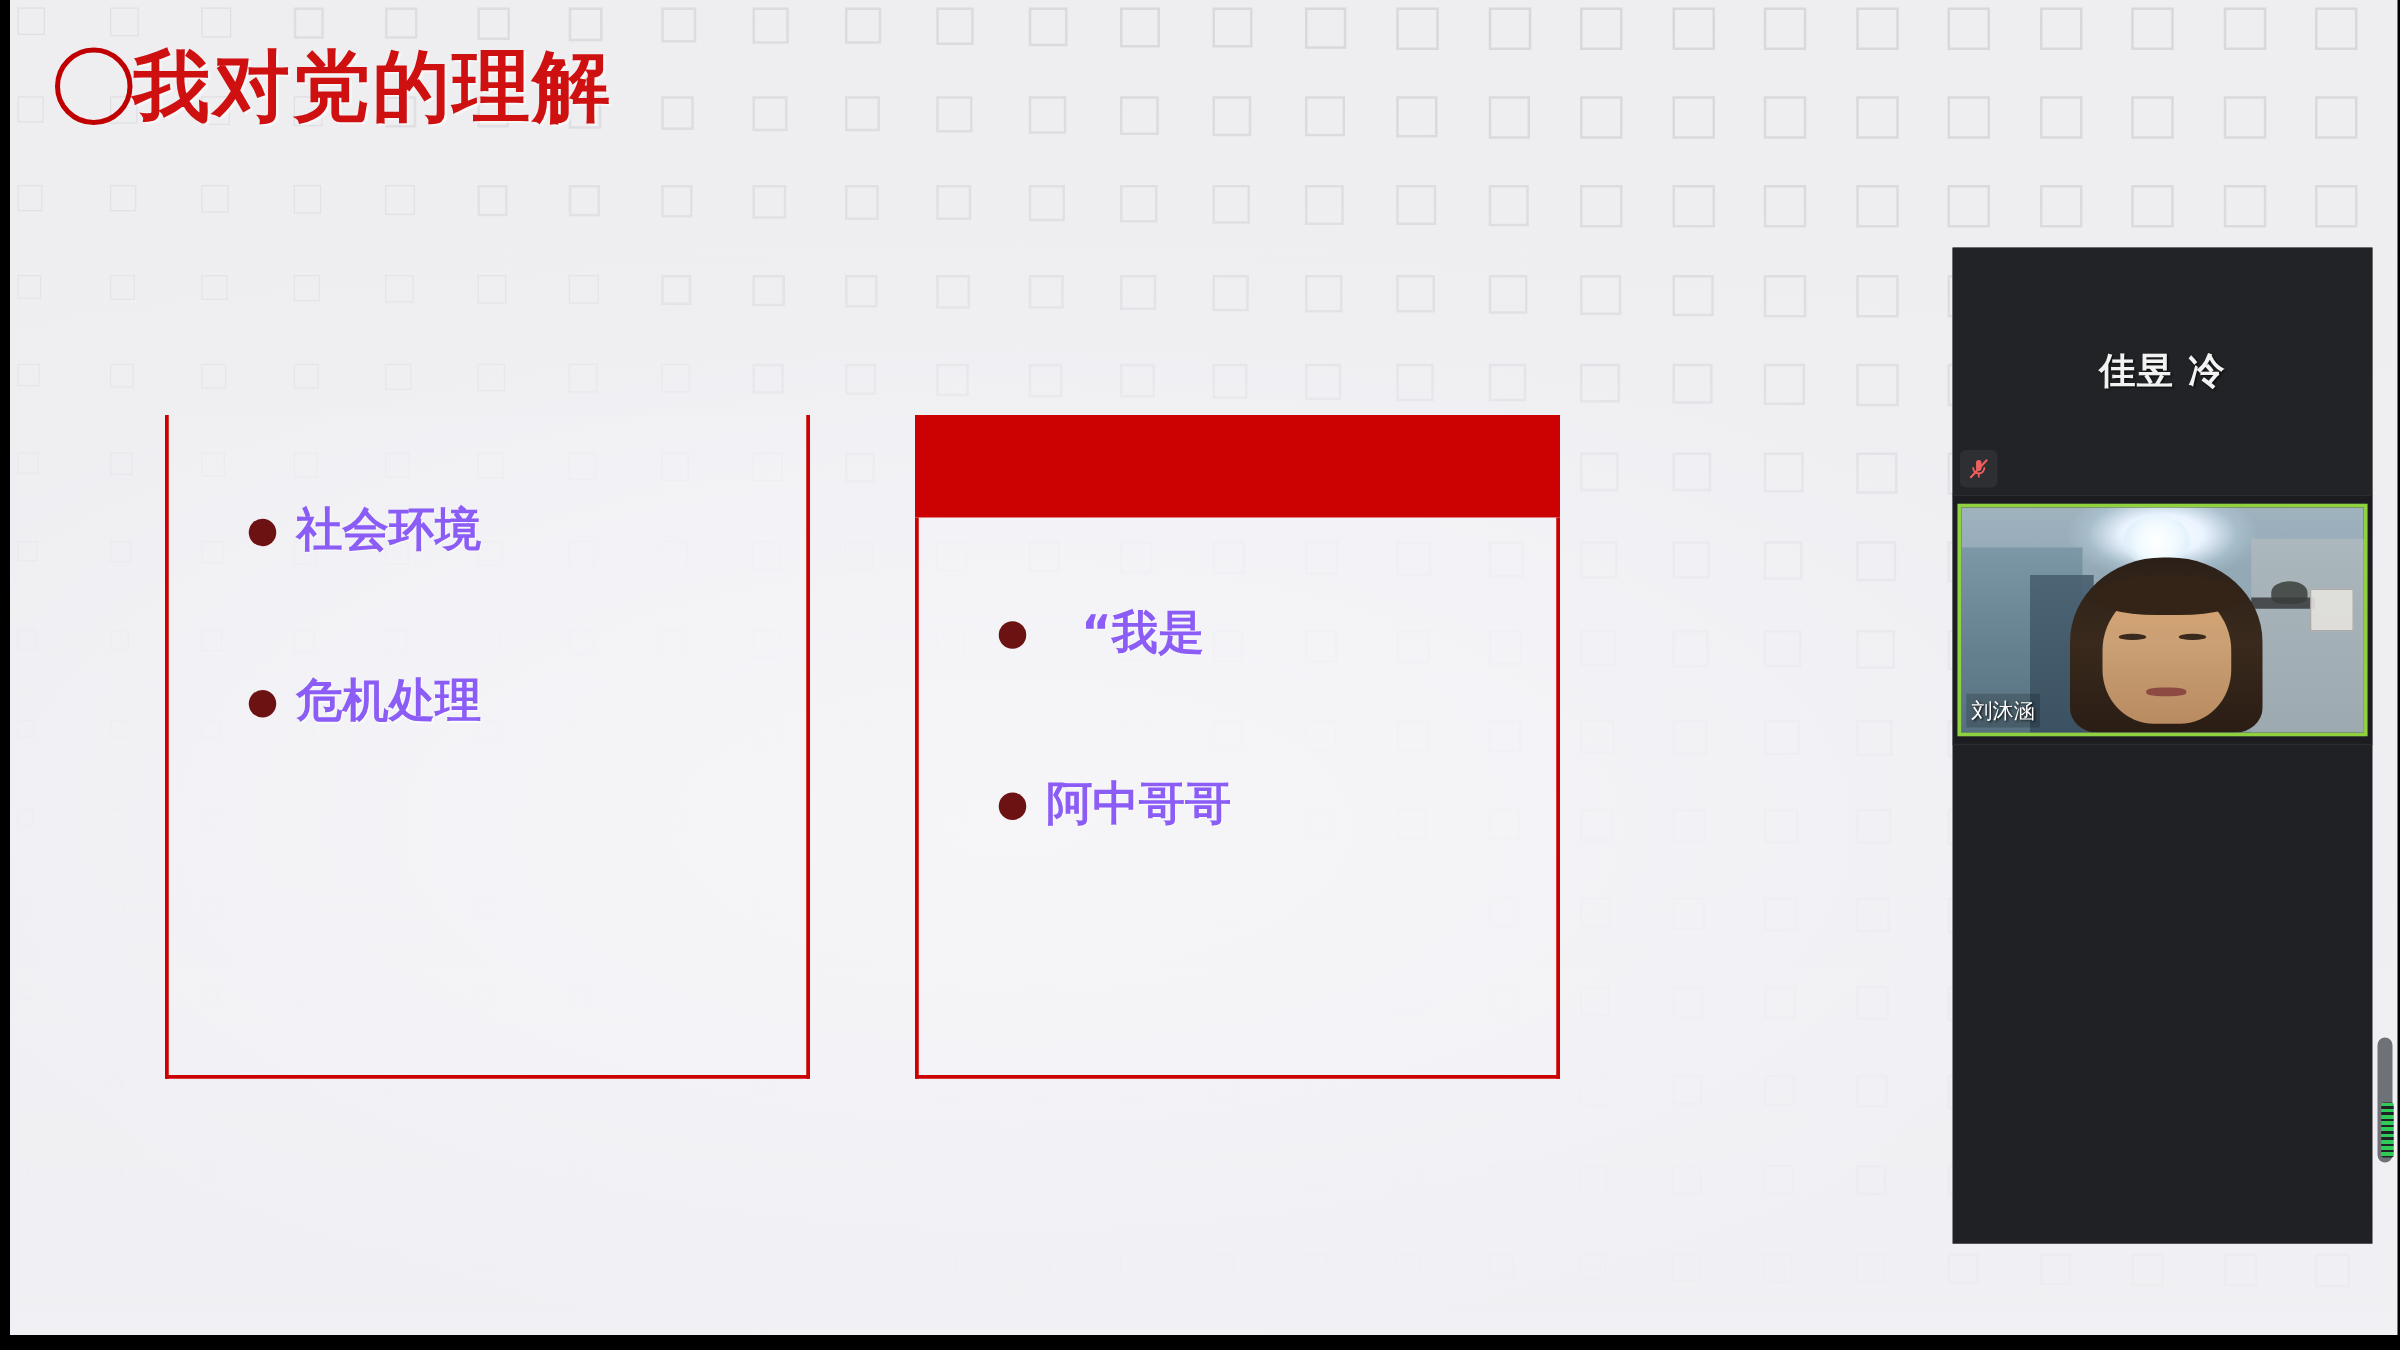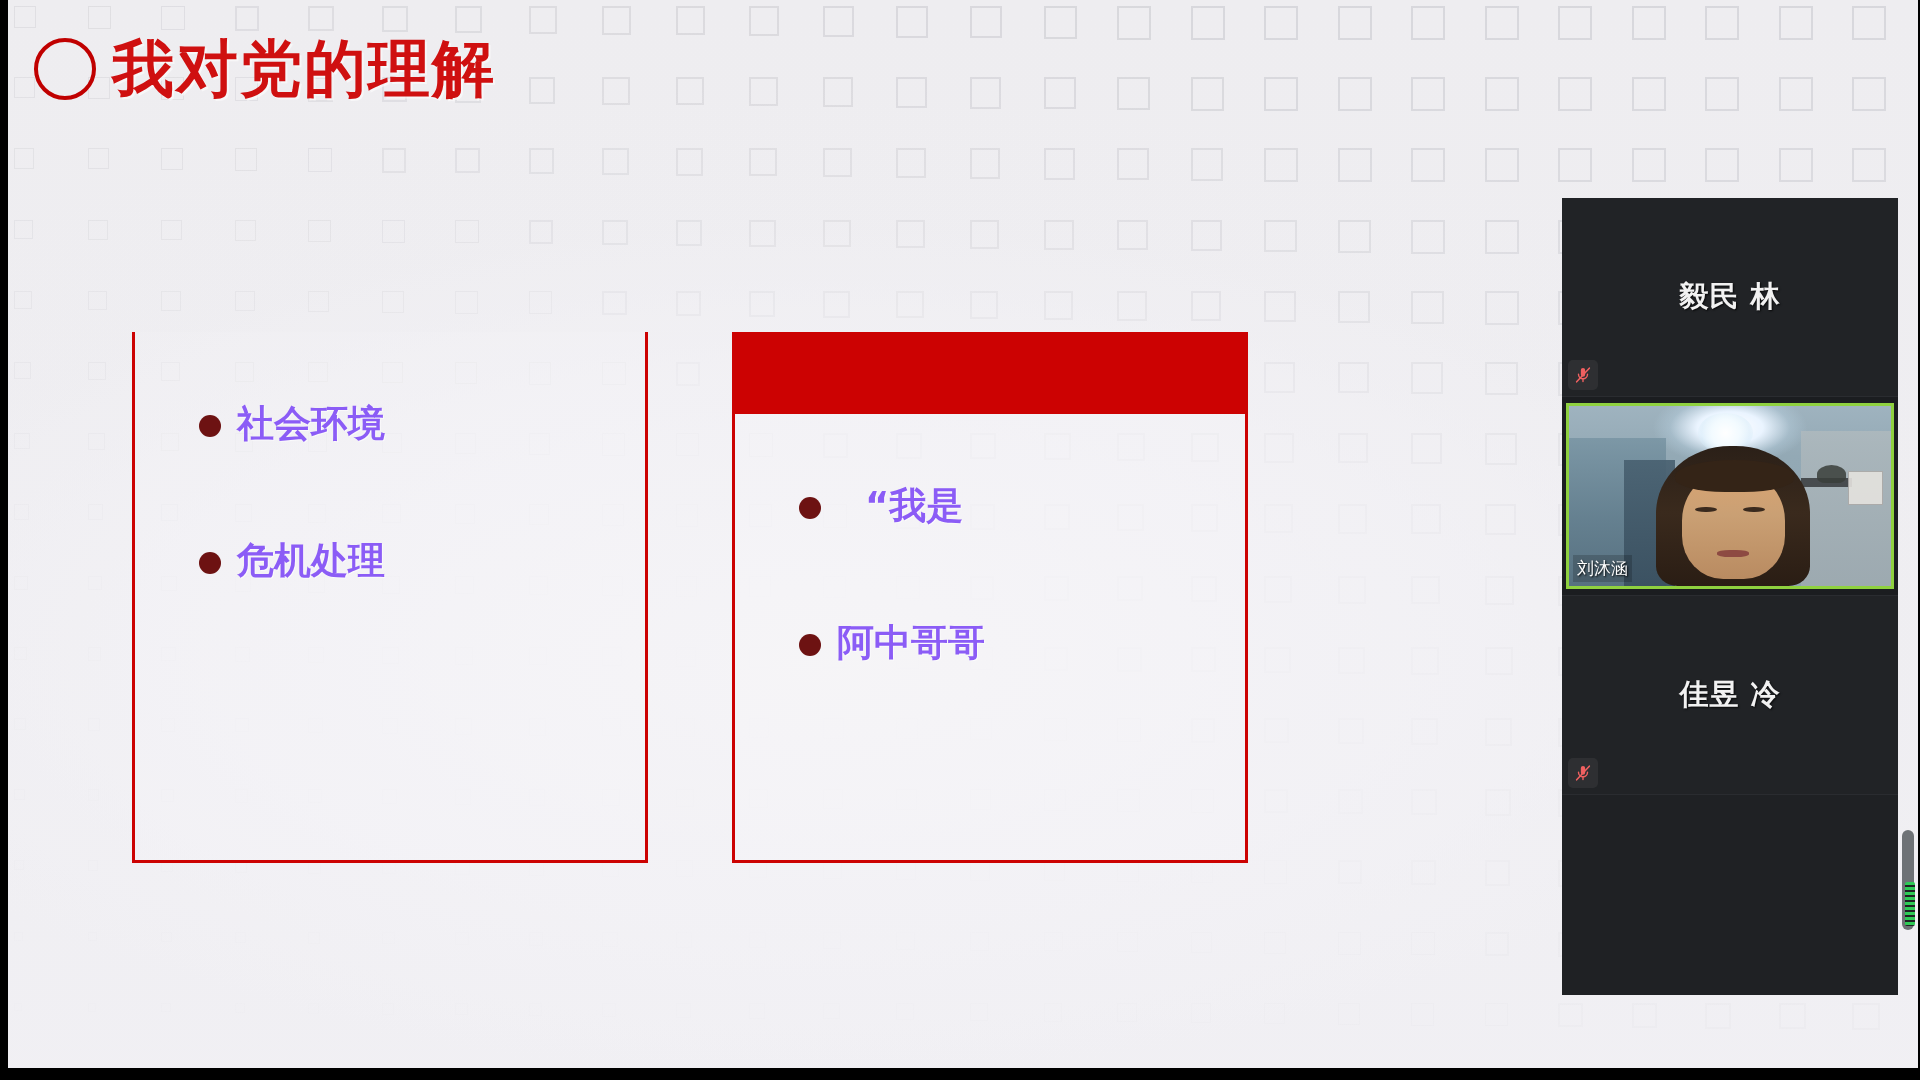--- a/index.html
+++ b/index.html
@@ -44,22 +44,22 @@
     position:absolute; inset:0;
     background:
       radial-gradient(ellipse 70% 55% at 42% 62%, rgba(245,244,247,0.96) 0%, rgba(243,242,246,0.72) 46%, rgba(240,239,243,0.18) 74%, rgba(240,239,243,0) 100%),
       linear-gradient(180deg, rgba(238,237,240,0.10) 0%, rgba(240,239,243,0.55) 62%, rgba(241,240,244,0.85) 100%);
     pointer-events:none;
   }
 
   
   #slide-title-row {
     position:absolute;
-    left:26px; top:38px;
-    display:flex; align-items:flex-start; gap:16px;
+    left:36px; top:38px;
+    display:flex; align-items:flex-start; 
   }
   #title-bullet-circle {
     width:62px; height:62px;
     border:4px solid #c00000;
     border-radius:50%;
     flex:0 0 auto;
   }
   #slide-title {
     font-family:"DejaVu Sans", "Liberation Sans", sans-serif;
     font-size:62px;
@@ -741,22 +741,23 @@
             <span class="bullet-text">阿中哥哥</span>
           </div>
         </div>
       </div>
 
     </div>
   </div>
 
   <div id="filmstrip">
 
+
     <div class="tile">
-      <span class="tile-name">毅民 林</span>
+      <span class="tile-name">佳昱 冷</span>
       <span class="mute-badge">
         <svg width="20" height="20" viewBox="0 0 24 24" aria-hidden="true">
           <path d="M12 3.5a2.6 2.6 0 0 0-2.6 2.6v5.4a2.6 2.6 0 0 0 5.2 0V6.1A2.6 2.6 0 0 0 12 3.5z" fill="#f06060"></path>
           <path d="M6.6 11.1a5.4 5.4 0 0 0 10.8 0" fill="none" stroke="#f06060" stroke-width="1.7" stroke-linecap="round"></path>
           <path d="M12 16.5v3.2" stroke="#f06060" stroke-width="1.7" stroke-linecap="round"></path>
           <path d="M4.4 20.2 19.6 3.8" stroke="#f06060" stroke-width="1.9" stroke-linecap="round"></path>
         </svg>
       </span>
     </div>
 
@@ -774,32 +775,20 @@
           <div class="person-face"></div>
           <div class="bang"></div>
           <div class="eye l"></div>
           <div class="eye r"></div>
           <div class="mouth"></div>
         </div>
         <span class="video-name">刘沐涵</span>
       </div>
     </div>
 
-    <div class="tile">
-      <span class="tile-name">佳昱 冷</span>
-      <span class="mute-badge">
-        <svg width="20" height="20" viewBox="0 0 24 24" aria-hidden="true">
-          <path d="M12 3.5a2.6 2.6 0 0 0-2.6 2.6v5.4a2.6 2.6 0 0 0 5.2 0V6.1A2.6 2.6 0 0 0 12 3.5z" fill="#f06060"></path>
-          <path d="M6.6 11.1a5.4 5.4 0 0 0 10.8 0" fill="none" stroke="#f06060" stroke-width="1.7" stroke-linecap="round"></path>
-          <path d="M12 16.5v3.2" stroke="#f06060" stroke-width="1.7" stroke-linecap="round"></path>
-          <path d="M4.4 20.2 19.6 3.8" stroke="#f06060" stroke-width="1.9" stroke-linecap="round"></path>
-        </svg>
-      </span>
-    </div>
-
   </div>
 
   <div id="filmstrip-scrollbar">
     <div id="scroll-thumb">
       <div id="scroll-level"></div>
     </div>
   </div>
 
   <div id="edge-left"></div>
   <div id="edge-right"></div>

